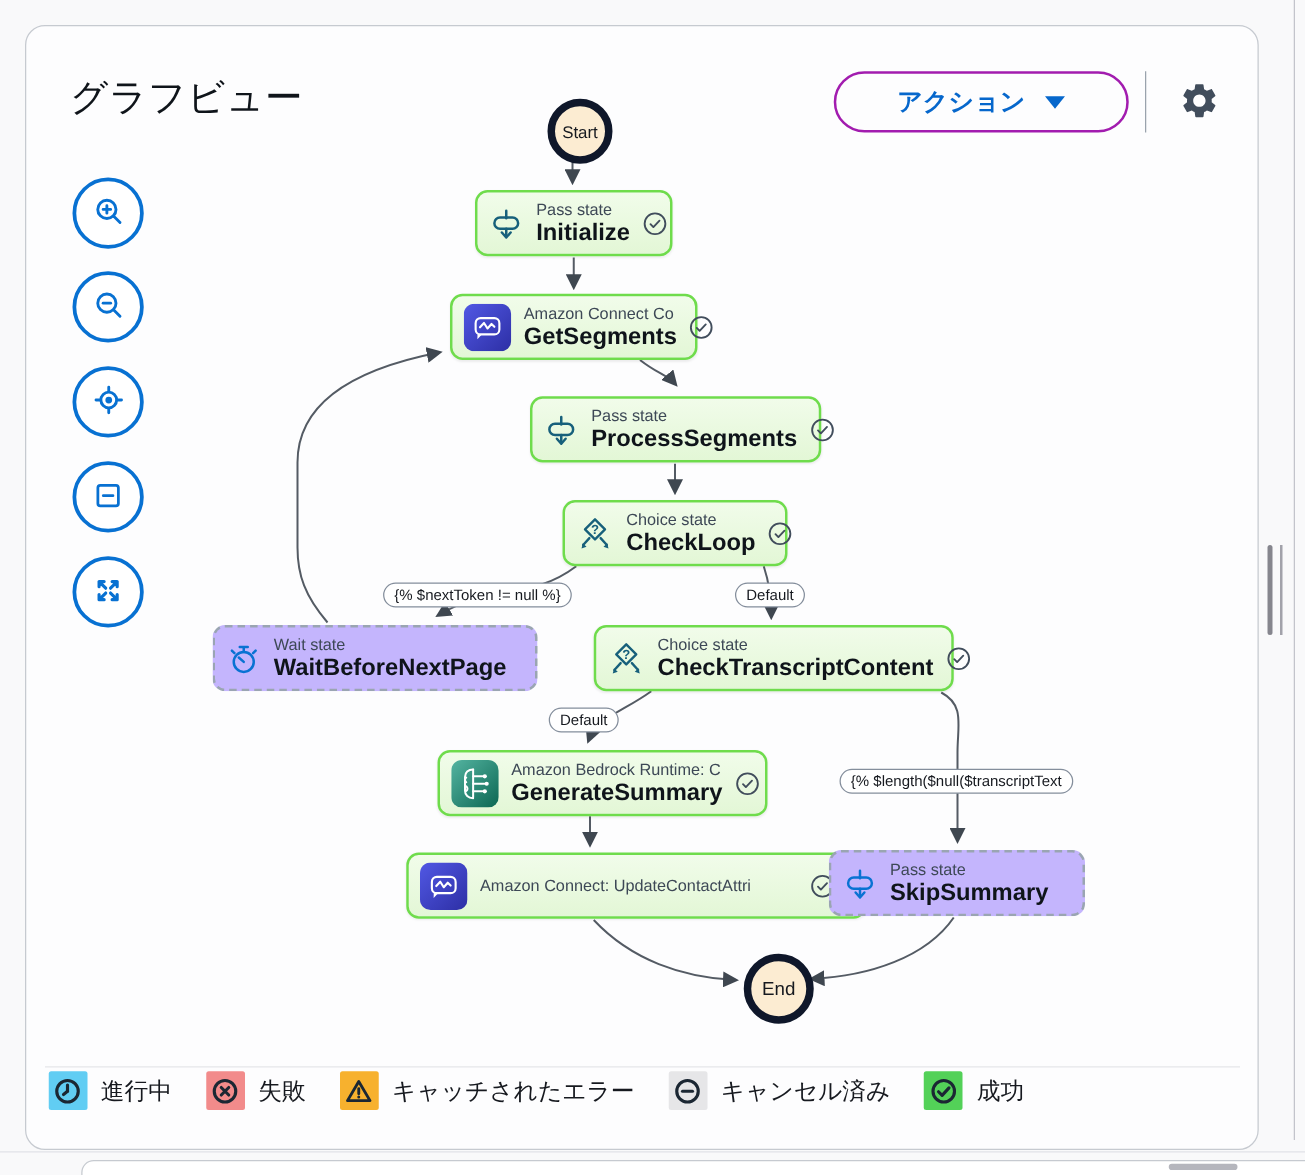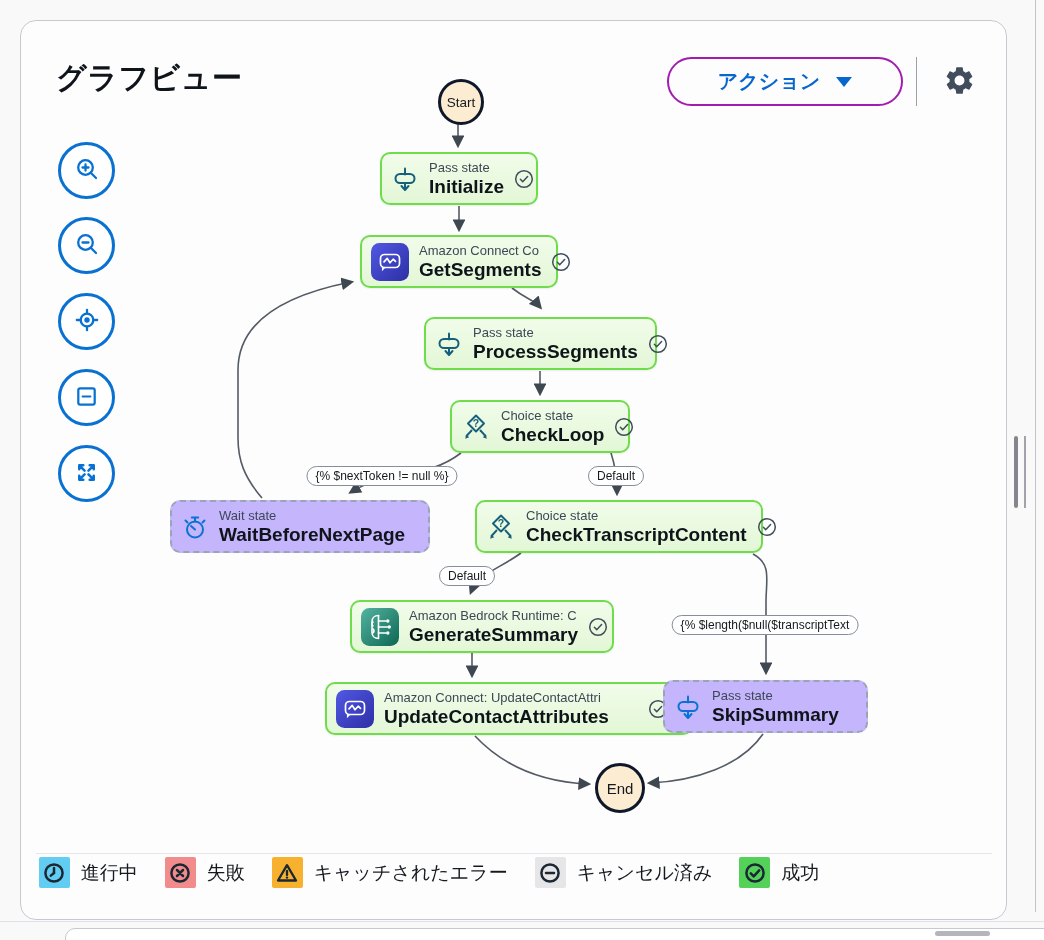--- a/index.html
+++ b/index.html
@@ -1,40 +1,40 @@
 <!DOCTYPE html>
 <html><head>
 <meta charset="utf-8">
 <style>
   html,body{margin:0;padding:0;}
   .page{position:relative;width:1044px;height:940px;background:#f9f9fa;overflow:hidden;
         font-family:"Liberation Sans",sans-serif;color:#0f141a;}
   .card{position:absolute;left:20px;top:20px;width:987px;height:900px;background:#fdfdfe;
         border:1px solid #c6cad0;border-radius:16px;box-sizing:border-box;}
-  .page-title{position:absolute;left:56px;top:58px;font-size:30px;font-weight:bold;color:#0f141a;letter-spacing:.5px;}
+  .page-title{position:absolute;left:56px;top:58px;font-size:30px;font-weight:normal;color:#0f141a;letter-spacing:.5px;}
   .actions-btn{position:absolute;left:667px;top:57px;width:236px;height:49px;background:transparent;
         border:2px solid #a21caf;border-radius:25px;display:flex;align-items:center;justify-content:center;
         gap:16px;cursor:pointer;box-sizing:border-box;}
   .actions-btn span.lbl{font-size:20px;font-weight:bold;color:#0667cc;font-family:"Liberation Sans",sans-serif;}
   .caret{width:0;height:0;border-left:8px solid transparent;border-right:8px solid transparent;border-top:10px solid #0667cc;}
   .hdr-div{position:absolute;left:916px;top:57px;width:1px;height:49px;background:#9aa3ad;}
   .gear-btn{position:absolute;left:940px;top:63px;width:38px;height:38px;border:none;background:transparent;cursor:pointer;padding:0;}
   .zoom-btn{position:absolute;left:58px;width:57px;height:57px;border-radius:50%;background:#fff;
         border:3px solid #0871d2;display:flex;align-items:center;justify-content:center;cursor:pointer;box-sizing:border-box;padding:0;}
   .edges{position:absolute;left:0;top:0;z-index:1;pointer-events:none;}
   .node{position:absolute;height:53px;display:flex;align-items:center;gap:10px;padding:0 23px 0 9px;
         border-radius:10px;box-sizing:border-box;z-index:2;white-space:nowrap;cursor:pointer;}
   .node.green{background:linear-gradient(180deg,#f1fcea,#e3f7d6);border:2px solid #6fdc4c;box-shadow:0 1px 2px rgba(0,0,0,.07);}
   .node.dashed{background:#c4b5fd;border:2px dashed #9aa5b2;}
   .ntext{display:flex;flex-direction:column;justify-content:center;}
   .ntype{font-size:13px;color:#3d4856;line-height:15px;}
   .nname{font-size:19px;font-weight:600;color:#0f141a;line-height:23px;}
   .ncheck{margin-left:auto;display:flex;align-items:center;}
   .nicon{display:flex;align-items:center;flex-shrink:0;}
-  .terminal{position:absolute;border-radius:50%;background:#fcecd2;border:3px solid #0f172a;
+  .terminal{position:absolute;border-radius:50%;background:#fcecd2;border:6px solid #0f172a;
         display:flex;align-items:center;justify-content:center;color:#16191f;z-index:2;}
   .epill{position:absolute;transform:translateX(-50%);background:#fff;border:1px solid #848e9c;border-radius:10px;
         font-size:12px;color:#16191f;padding:2px 8px;white-space:nowrap;z-index:3;line-height:14px;}
   .legend-divider{position:absolute;left:36px;top:853px;width:956px;height:1px;background:#e5e6e9;}
   .legend{position:absolute;left:20px;top:857px;width:818px;display:flex;justify-content:center;align-items:center;gap:27px;}
   .legend-item{display:flex;align-items:center;gap:11px;}
   .lsq{width:31px;height:31px;border-radius:2px;display:flex;align-items:center;justify-content:center;}
   .llabel{font-size:19px;color:#16191f;}
   .right-border{position:absolute;left:1035px;top:0;width:1px;height:912px;background:#c3c4cb;}
   .vscroll-thumb{position:absolute;left:1014px;top:436px;width:4px;height:72px;background:#85858d;border-radius:2px;cursor:pointer;}
@@ -298,21 +298,20 @@
     <span class="nicon">
         <svg width="38" height="38" viewBox="0 0 38 38">
           <rect width="38" height="38" rx="8.5" fill="url(#gc1)"></rect>
           <rect x="9.5" y="11.5" width="19" height="13" rx="4" fill="none" stroke="#fff" stroke-width="1.7"></rect>
           <path d="M14.5 24.5l-3.6 3.8.1-3.9z" fill="#fff"></path>
           <path d="M13 18.8l3.2-3.4 2.8 4.4 3.2-3.6 2.3 2.2" fill="none" stroke="#fff" stroke-width="1.7" stroke-linecap="round" stroke-linejoin="round"></path>
         </svg>
       </span>
     <div class="ntext">
         <div class="ntype">Amazon Connect: UpdateContactAttri</div>
-      <div class="nname">UpdateContactAttributes</div>
       </div>
     <span class="ncheck">
         <svg width="20" height="20" viewBox="0 0 20 20" fill="none" stroke="#414d5c" stroke-width="1.5">
           <circle cx="10" cy="10" r="8.3"></circle>
           <path d="M6.4 10.3l2.3 2.4 4.9-5.2" stroke-linecap="round" stroke-linejoin="round"></path>
         </svg>
       </span>
   </div>
 
   <div class="node dashed" style="left:663px;top:680px;width:205px">

